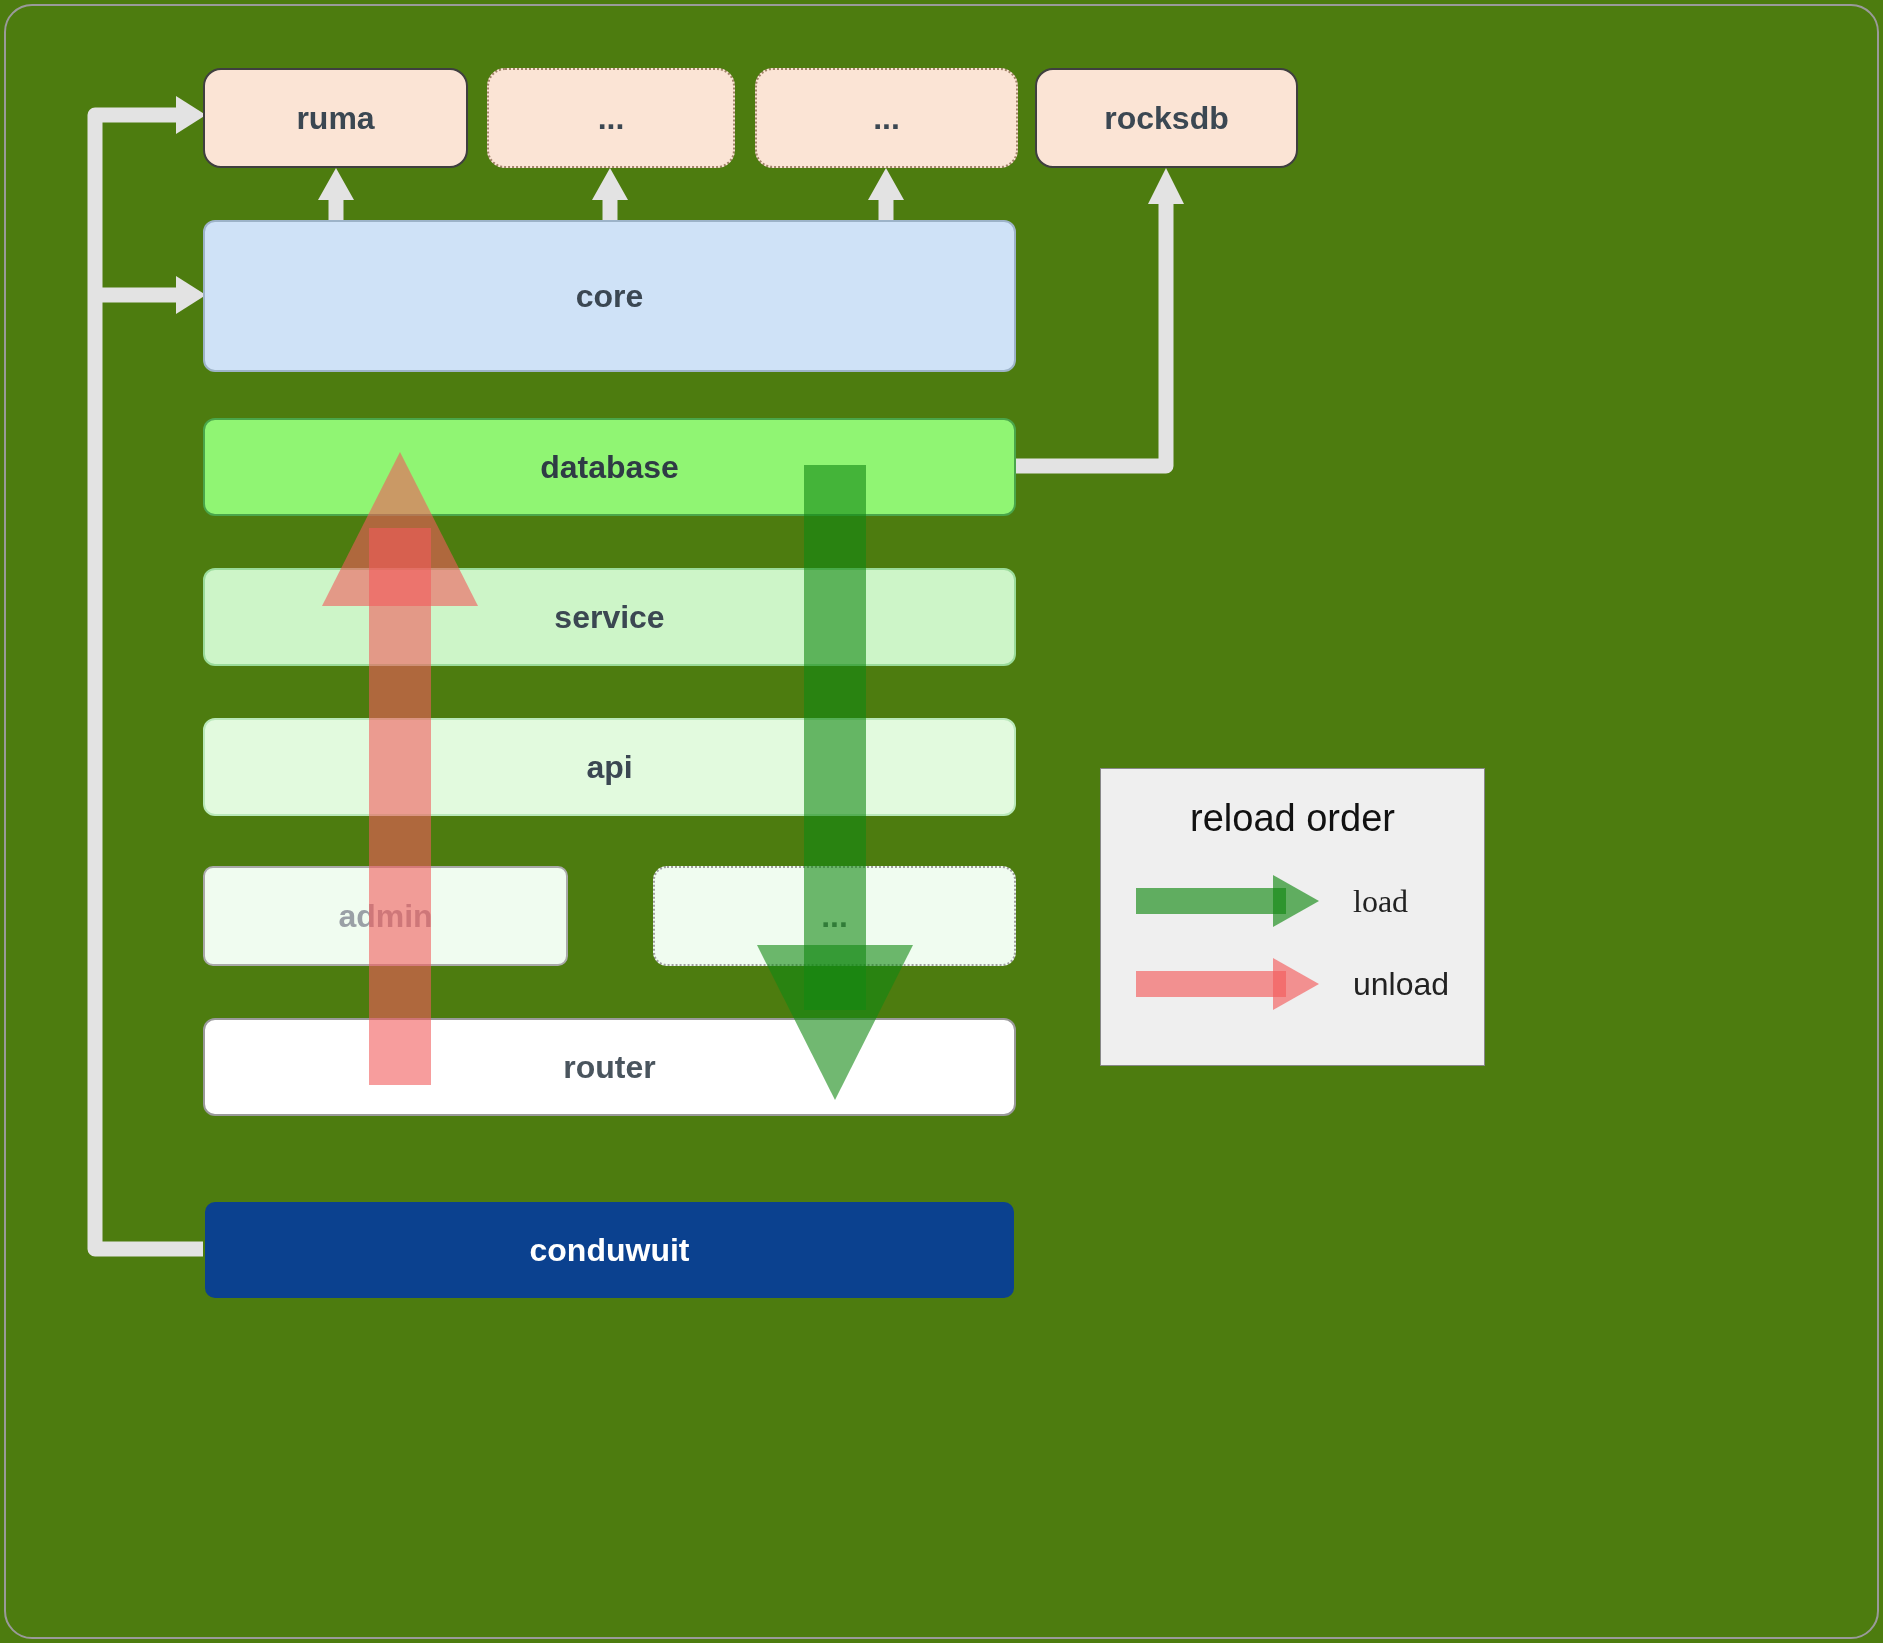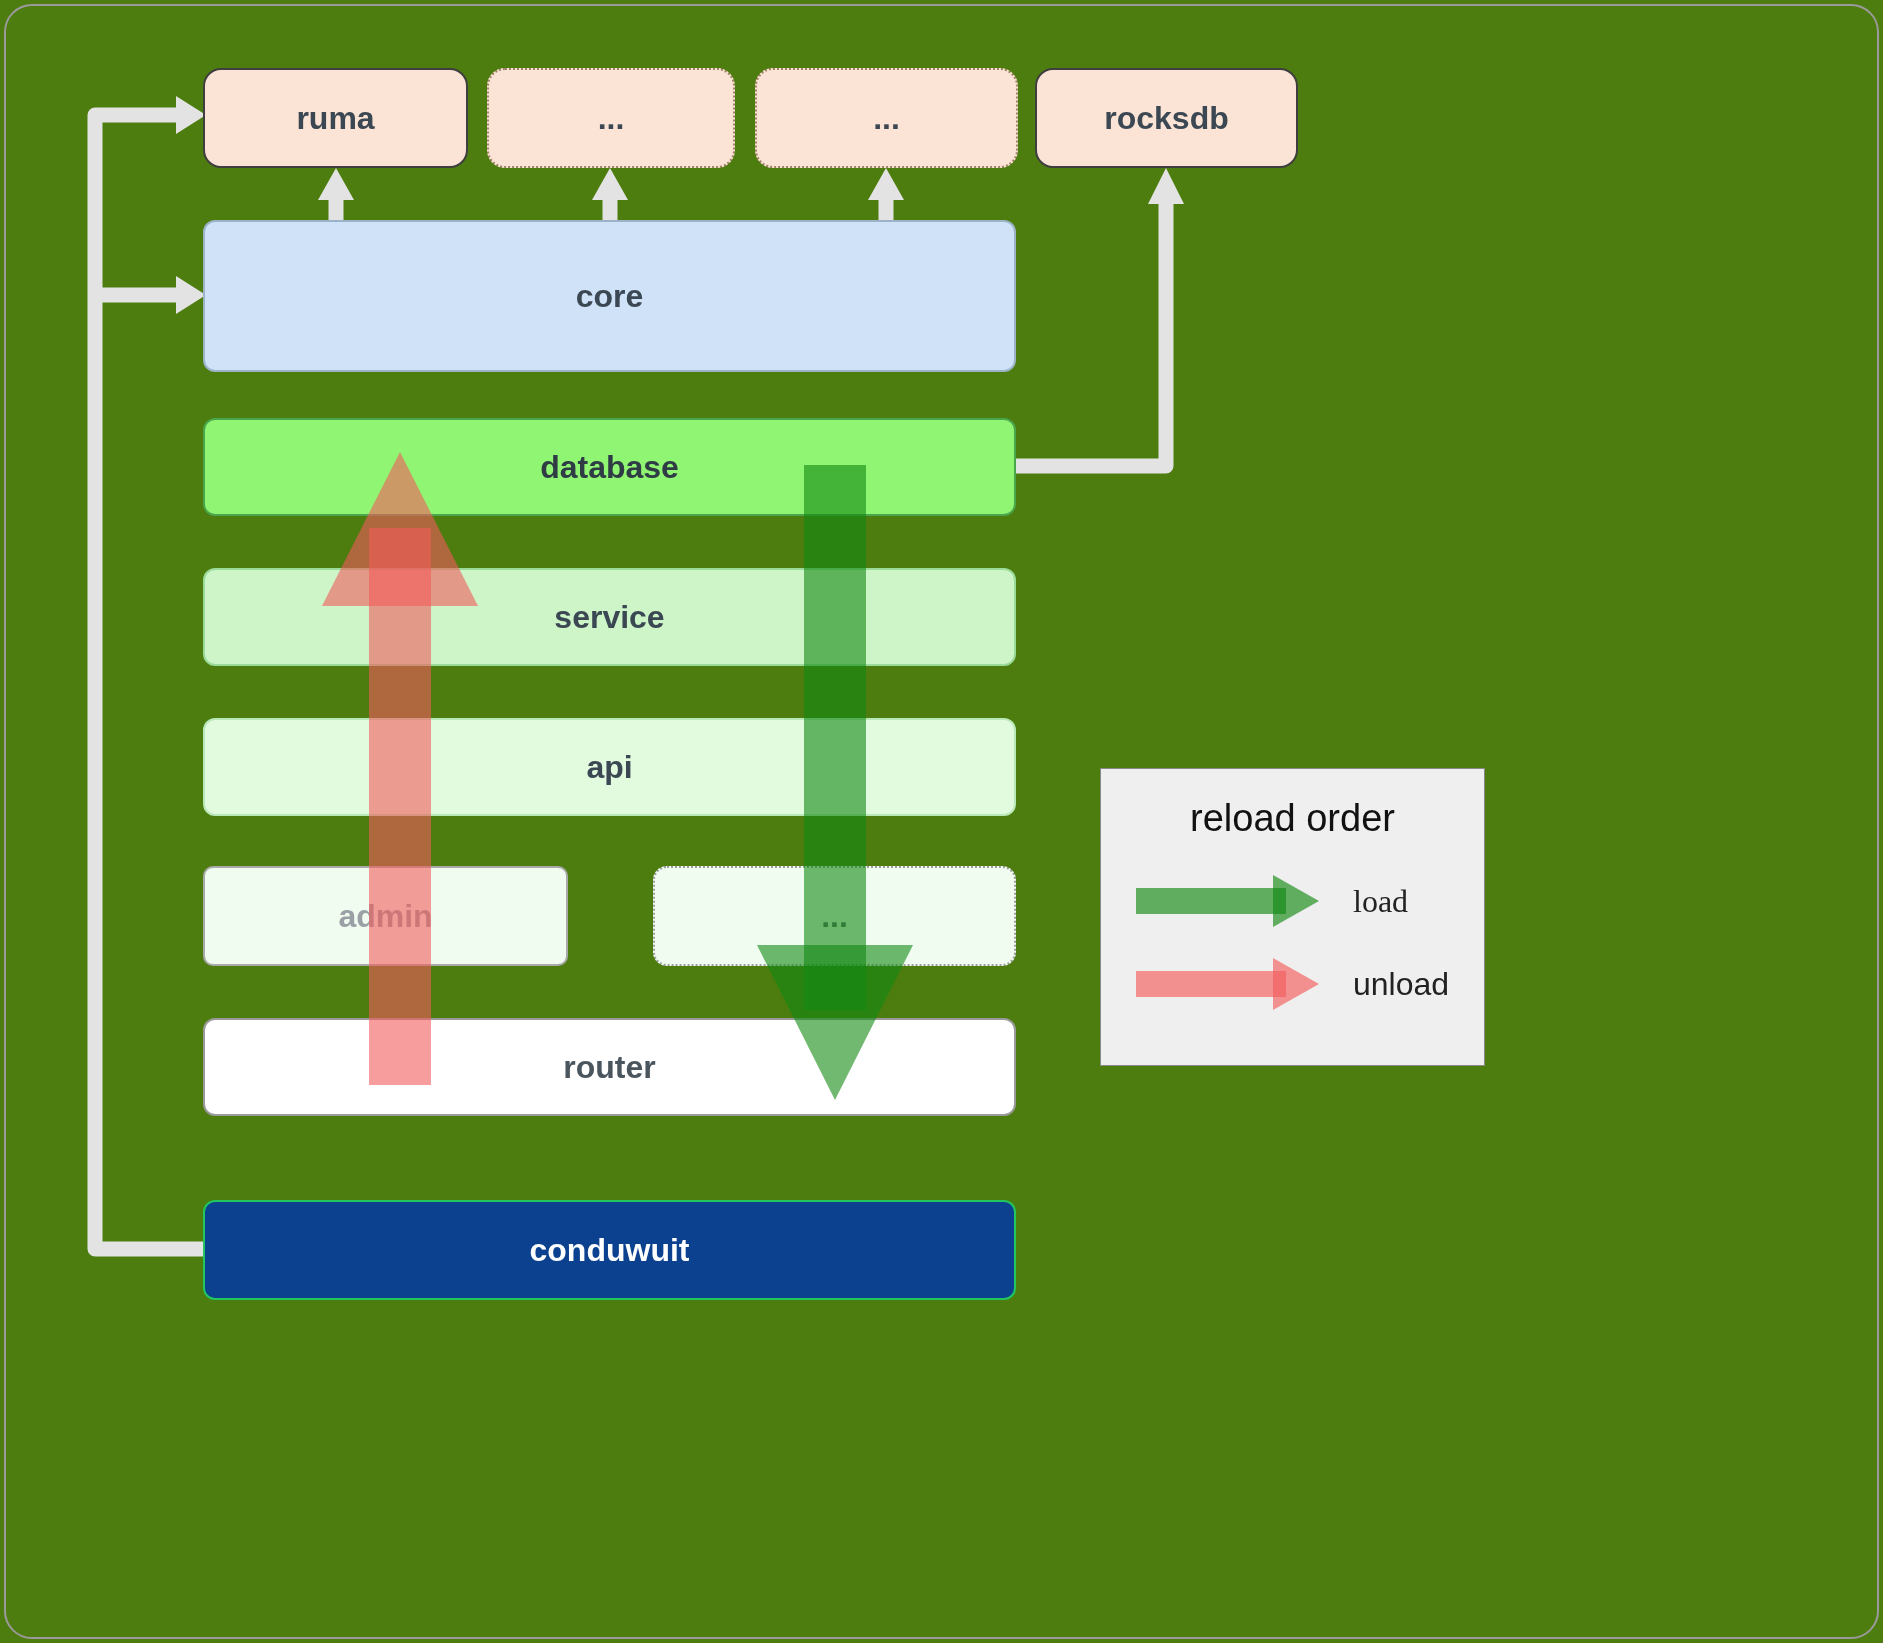--- a/index.html
+++ b/index.html
@@ -31,21 +31,21 @@
   .b-ext2{left:755px;top:68px;width:263px;height:100px;}
   .b-rocksdb{left:1035px;top:68px;width:263px;height:100px;}
   
   .b-core{left:203px;top:220px;width:813px;height:152px;background:#cfe2f7;border:2px solid #9db3c8;}
   .b-database{left:203px;top:418px;width:813px;height:98px;background:#90f573;border:2px solid #4aa64a;color:#2f3b45;}
   .b-service{left:203px;top:568px;width:813px;height:98px;background:#cdf5c8;border:2px solid #9adb9a;}
   .b-api{left:203px;top:718px;width:813px;height:98px;background:#e2fade;border:2px solid #b9e8b9;}
   .b-admin{left:203px;top:866px;width:365px;height:100px;background:#f0fcf0;border:2px solid #a9a9a9;color:#9aa0a6;border-radius:10px;}
   .b-adminext{left:653px;top:866px;width:363px;height:100px;background:#f0fcf0;border:2px dotted #9e9e9e;color:#5f6a72;border-radius:14px;}
   .b-router{left:203px;top:1018px;width:813px;height:98px;background:#ffffff;border:2px solid #9a9a9a;color:#4a555e;}
-  .b-conduwuit{left:203px;top:1200px;width:813px;height:100px;background:#0b418f;border:2px solid #22c55e;color:#ffffff;border-radius:12px;}
+  .b-conduwuit{left:203px;top:1200px;width:813px;height:100px;background:#0b418f;border:2px solid #4d7c0f;color:#ffffff;border-radius:12px;}
   
   .legend{
     position:absolute;left:1100px;top:768px;width:385px;height:298px;
     background:#efefef;border:1.5px solid #888;box-sizing:border-box;
   }
   .legend-title{
     position:absolute;left:0;top:28px;width:100%;
     text-align:center;font-size:38px;font-weight:500;color:#111;
   }
   .legend-label{

